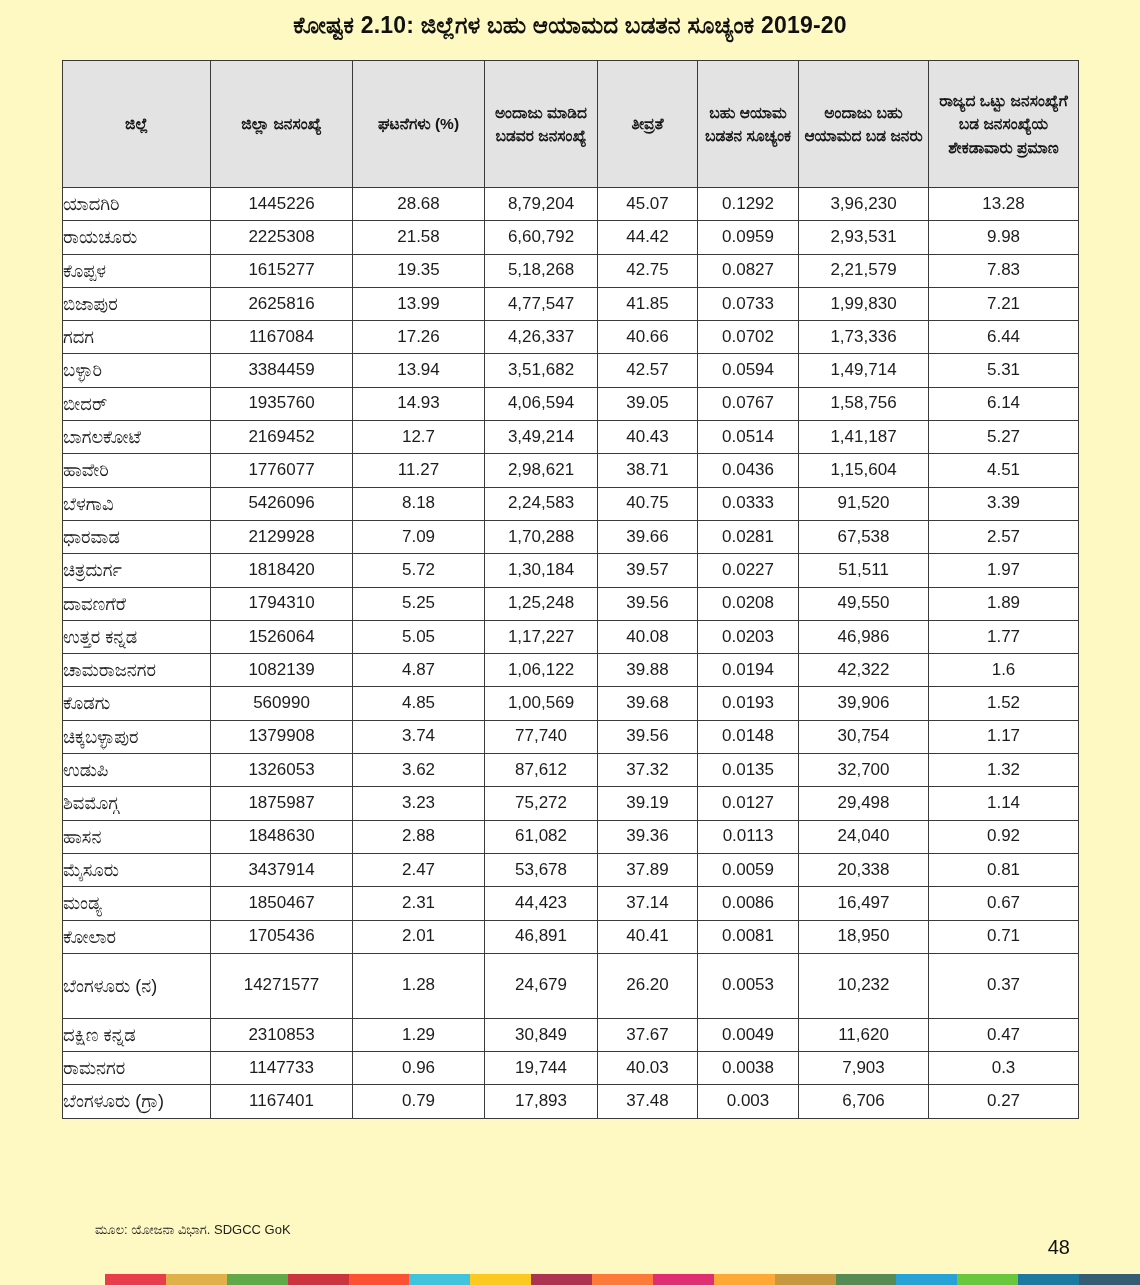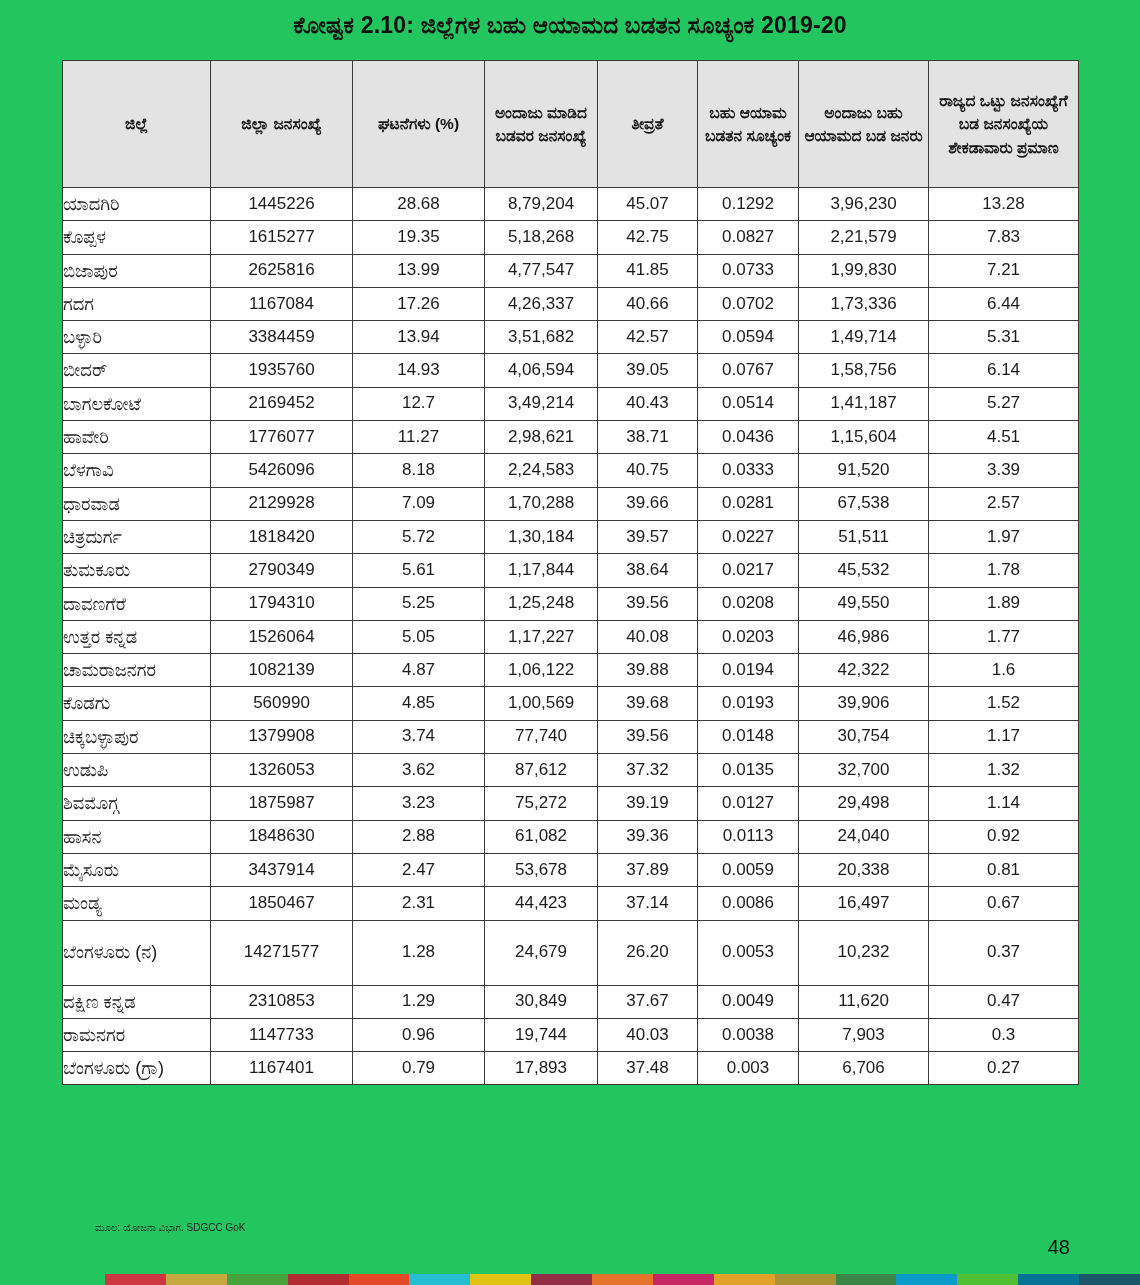--- a/index.html
+++ b/index.html
@@ -1,19 +1,19 @@
 <!DOCTYPE html>
 <html><head>
 <meta charset="utf-8">
 <style>
   html,body{margin:0;padding:0;background:#ffffff;}
   .page{
     position:relative;
     width:1140px;height:1285px;
-    background:#22c55e;
+    background:#fef9c3;
     font-family:"Liberation Sans","DejaVu Sans",sans-serif;
     color:#1c1c1c;
     overflow:hidden;
   }
   .doc-title{
     position:absolute;top:12px;left:0;width:100%;
     text-align:center;font-weight:bold;font-size:23px;
     letter-spacing:0.2px;color:#111;
   }
   table.mpi{
@@ -35,21 +35,21 @@
     font-size:17px;line-height:1.35;
     padding:4px 6px;text-align:center;color:#1c1c1c;
     height:24px;
   }
   table.mpi td.district{
     text-align:left;padding-left:0;font-size:18px;
   }
   table.mpi tr.row-tall td{height:56px;margin-top:15px;}
   .source-note{
     position:absolute;top:1222px;left:95px;
-    font-size:10px;color:#222;
+    font-size:13px;color:#222;
   }
   .page-number{
     position:absolute;top:1236px;right:70px;
     font-size:20px;color:#111;
   }
   .sdg-strip{
     position:absolute;bottom:0;left:105px;right:0;height:11px;
     display:flex;opacity:0.88;
   }
   .sdg-strip .seg{flex:1 1 0;}
@@ -89,20 +89,30 @@
           <td class="district">ಯಾದಗಿರಿ</td>
           <td>1445226</td>
           <td>28.68</td>
           <td>8,79,204</td>
           <td>45.07</td>
           <td>0.1292</td>
           <td>3,96,230</td>
           <td>13.28</td>
         </tr>
         <tr>
+          <td class="district">ರಾಯಚೂರು</td>
+          <td>2225308</td>
+          <td>21.58</td>
+          <td>6,60,792</td>
+          <td>44.42</td>
+          <td>0.0959</td>
+          <td>2,93,531</td>
+          <td>9.98</td>
+        </tr>
+        <tr>
           <td class="district">ಕೊಪ್ಪಳ</td>
           <td>1615277</td>
           <td>19.35</td>
           <td>5,18,268</td>
           <td>42.75</td>
           <td>0.0827</td>
           <td>2,21,579</td>
           <td>7.83</td>
         </tr>
         <tr>
@@ -189,30 +199,20 @@
           <td class="district">ಚಿತ್ರದುರ್ಗ</td>
           <td>1818420</td>
           <td>5.72</td>
           <td>1,30,184</td>
           <td>39.57</td>
           <td>0.0227</td>
           <td>51,511</td>
           <td>1.97</td>
         </tr>
         <tr>
-          <td class="district">ತುಮಕೂರು</td>
-          <td>2790349</td>
-          <td>5.61</td>
-          <td>1,17,844</td>
-          <td>38.64</td>
-          <td>0.0217</td>
-          <td>45,532</td>
-          <td>1.78</td>
-        </tr>
-        <tr>
           <td class="district">ದಾವಣಗೆರೆ</td>
           <td>1794310</td>
           <td>5.25</td>
           <td>1,25,248</td>
           <td>39.56</td>
           <td>0.0208</td>
           <td>49,550</td>
           <td>1.89</td>
         </tr>
         <tr>
@@ -297,20 +297,30 @@
         </tr>
         <tr>
           <td class="district">ಮಂಡ್ಯ</td>
           <td>1850467</td>
           <td>2.31</td>
           <td>44,423</td>
           <td>37.14</td>
           <td>0.0086</td>
           <td>16,497</td>
           <td>0.67</td>
+        </tr>
+        <tr>
+          <td class="district">ಕೋಲಾರ</td>
+          <td>1705436</td>
+          <td>2.01</td>
+          <td>46,891</td>
+          <td>40.41</td>
+          <td>0.0081</td>
+          <td>18,950</td>
+          <td>0.71</td>
         </tr>
         <tr class="row-tall">
           <td class="district">ಬೆಂಗಳೂರು (ನ)</td>
           <td>14271577</td>
           <td>1.28</td>
           <td>24,679</td>
           <td>26.20</td>
           <td>0.0053</td>
           <td>10,232</td>
           <td>0.37</td>

